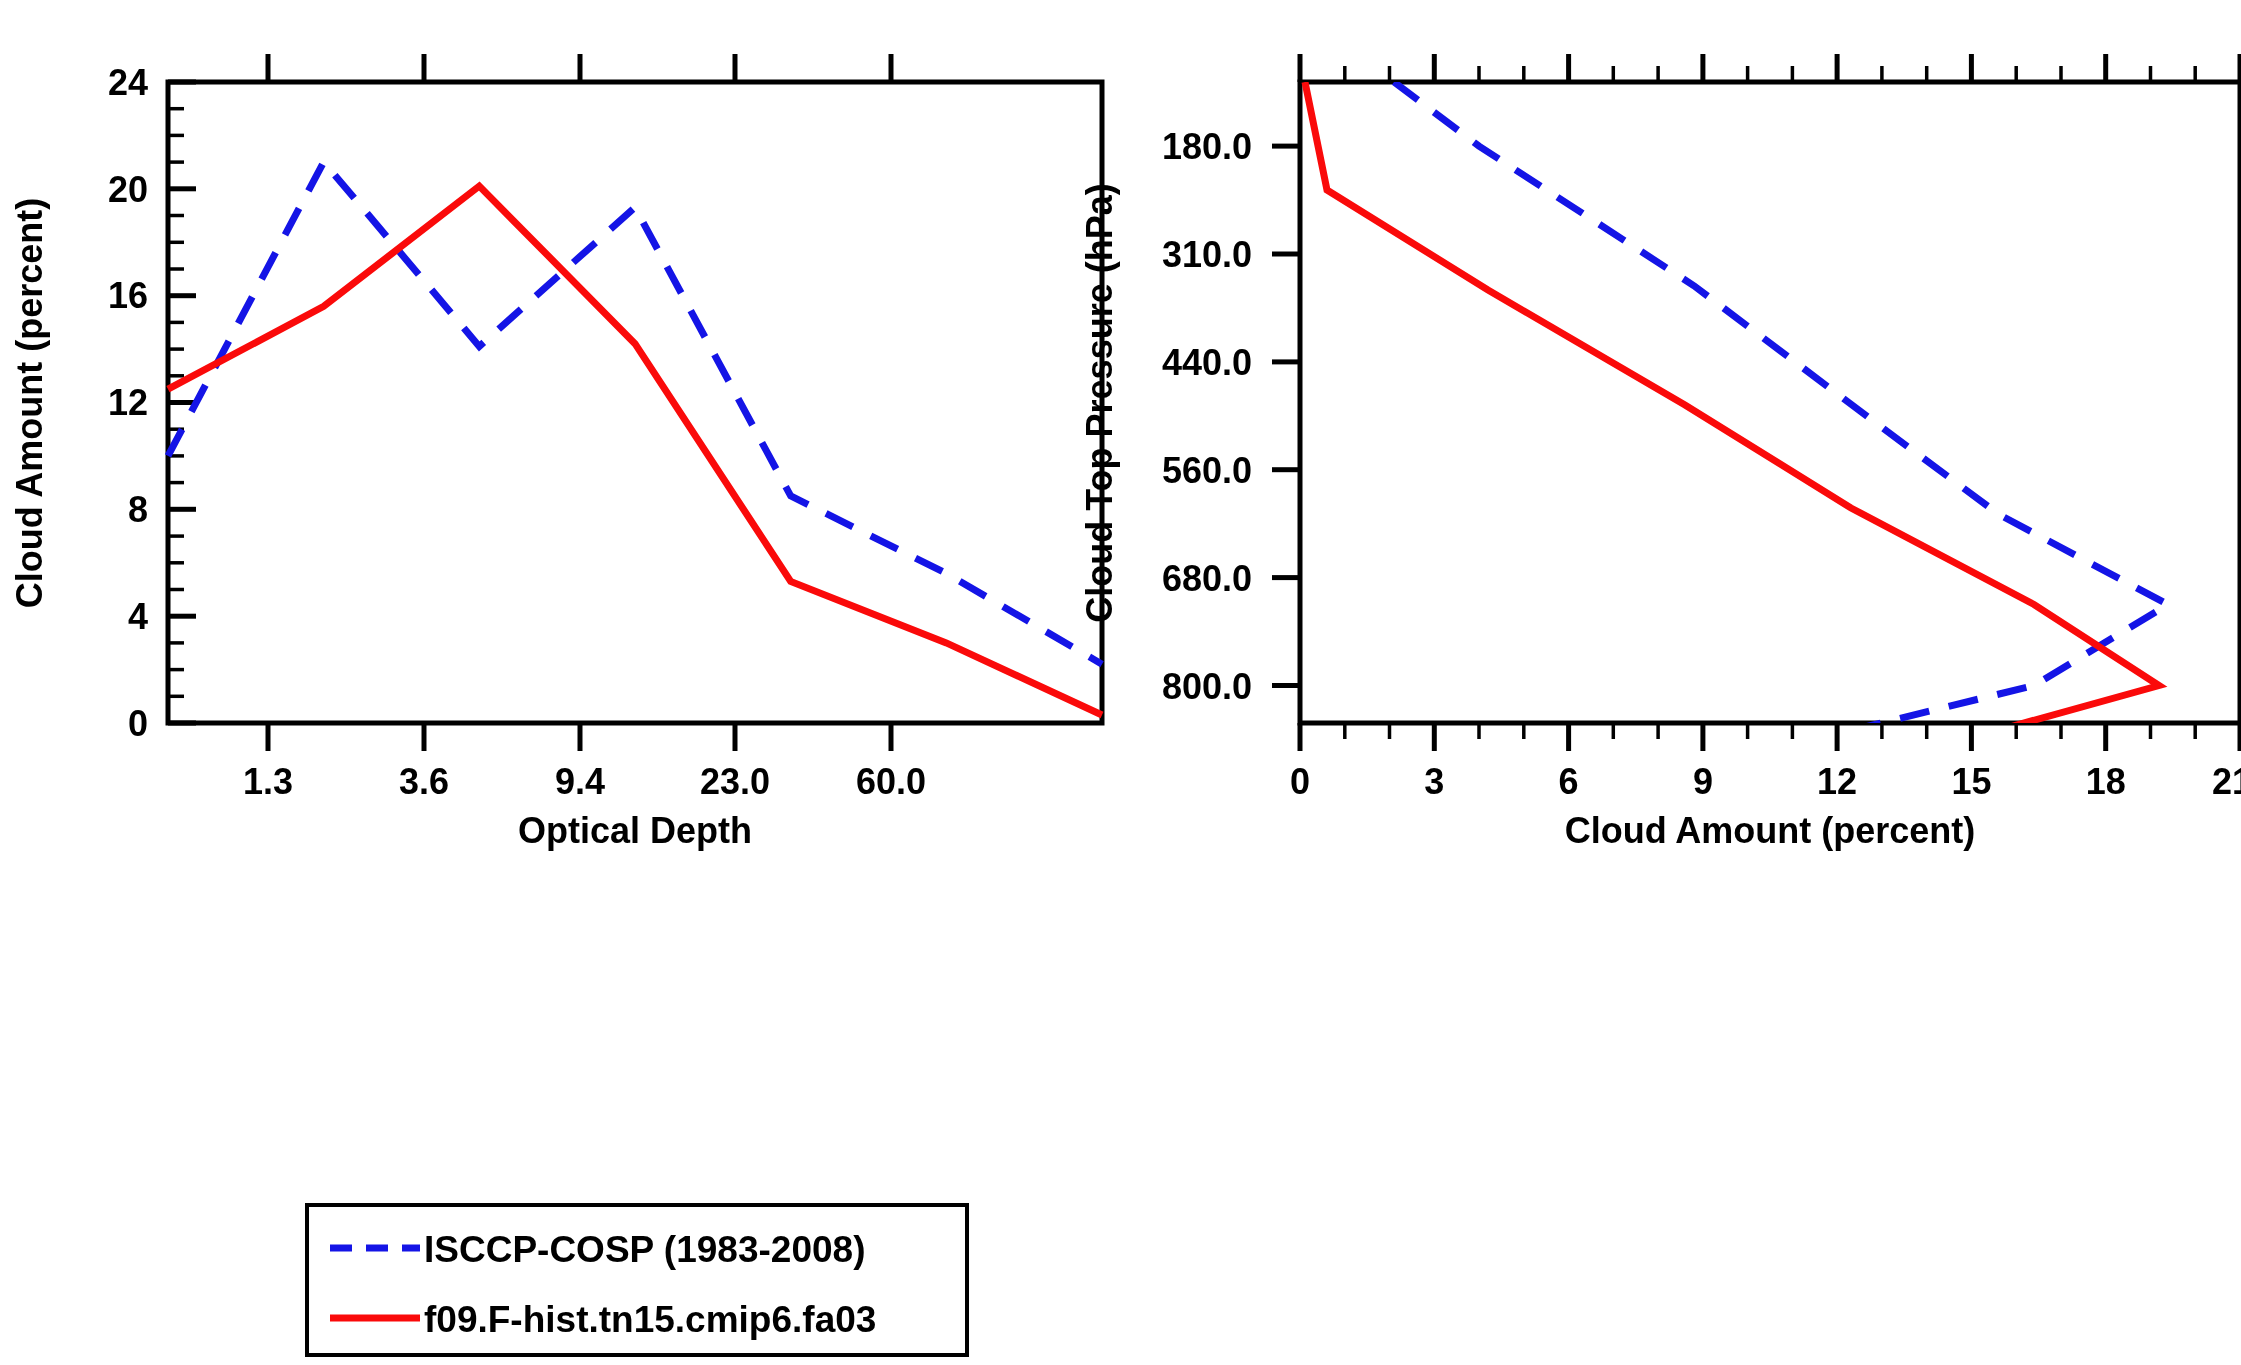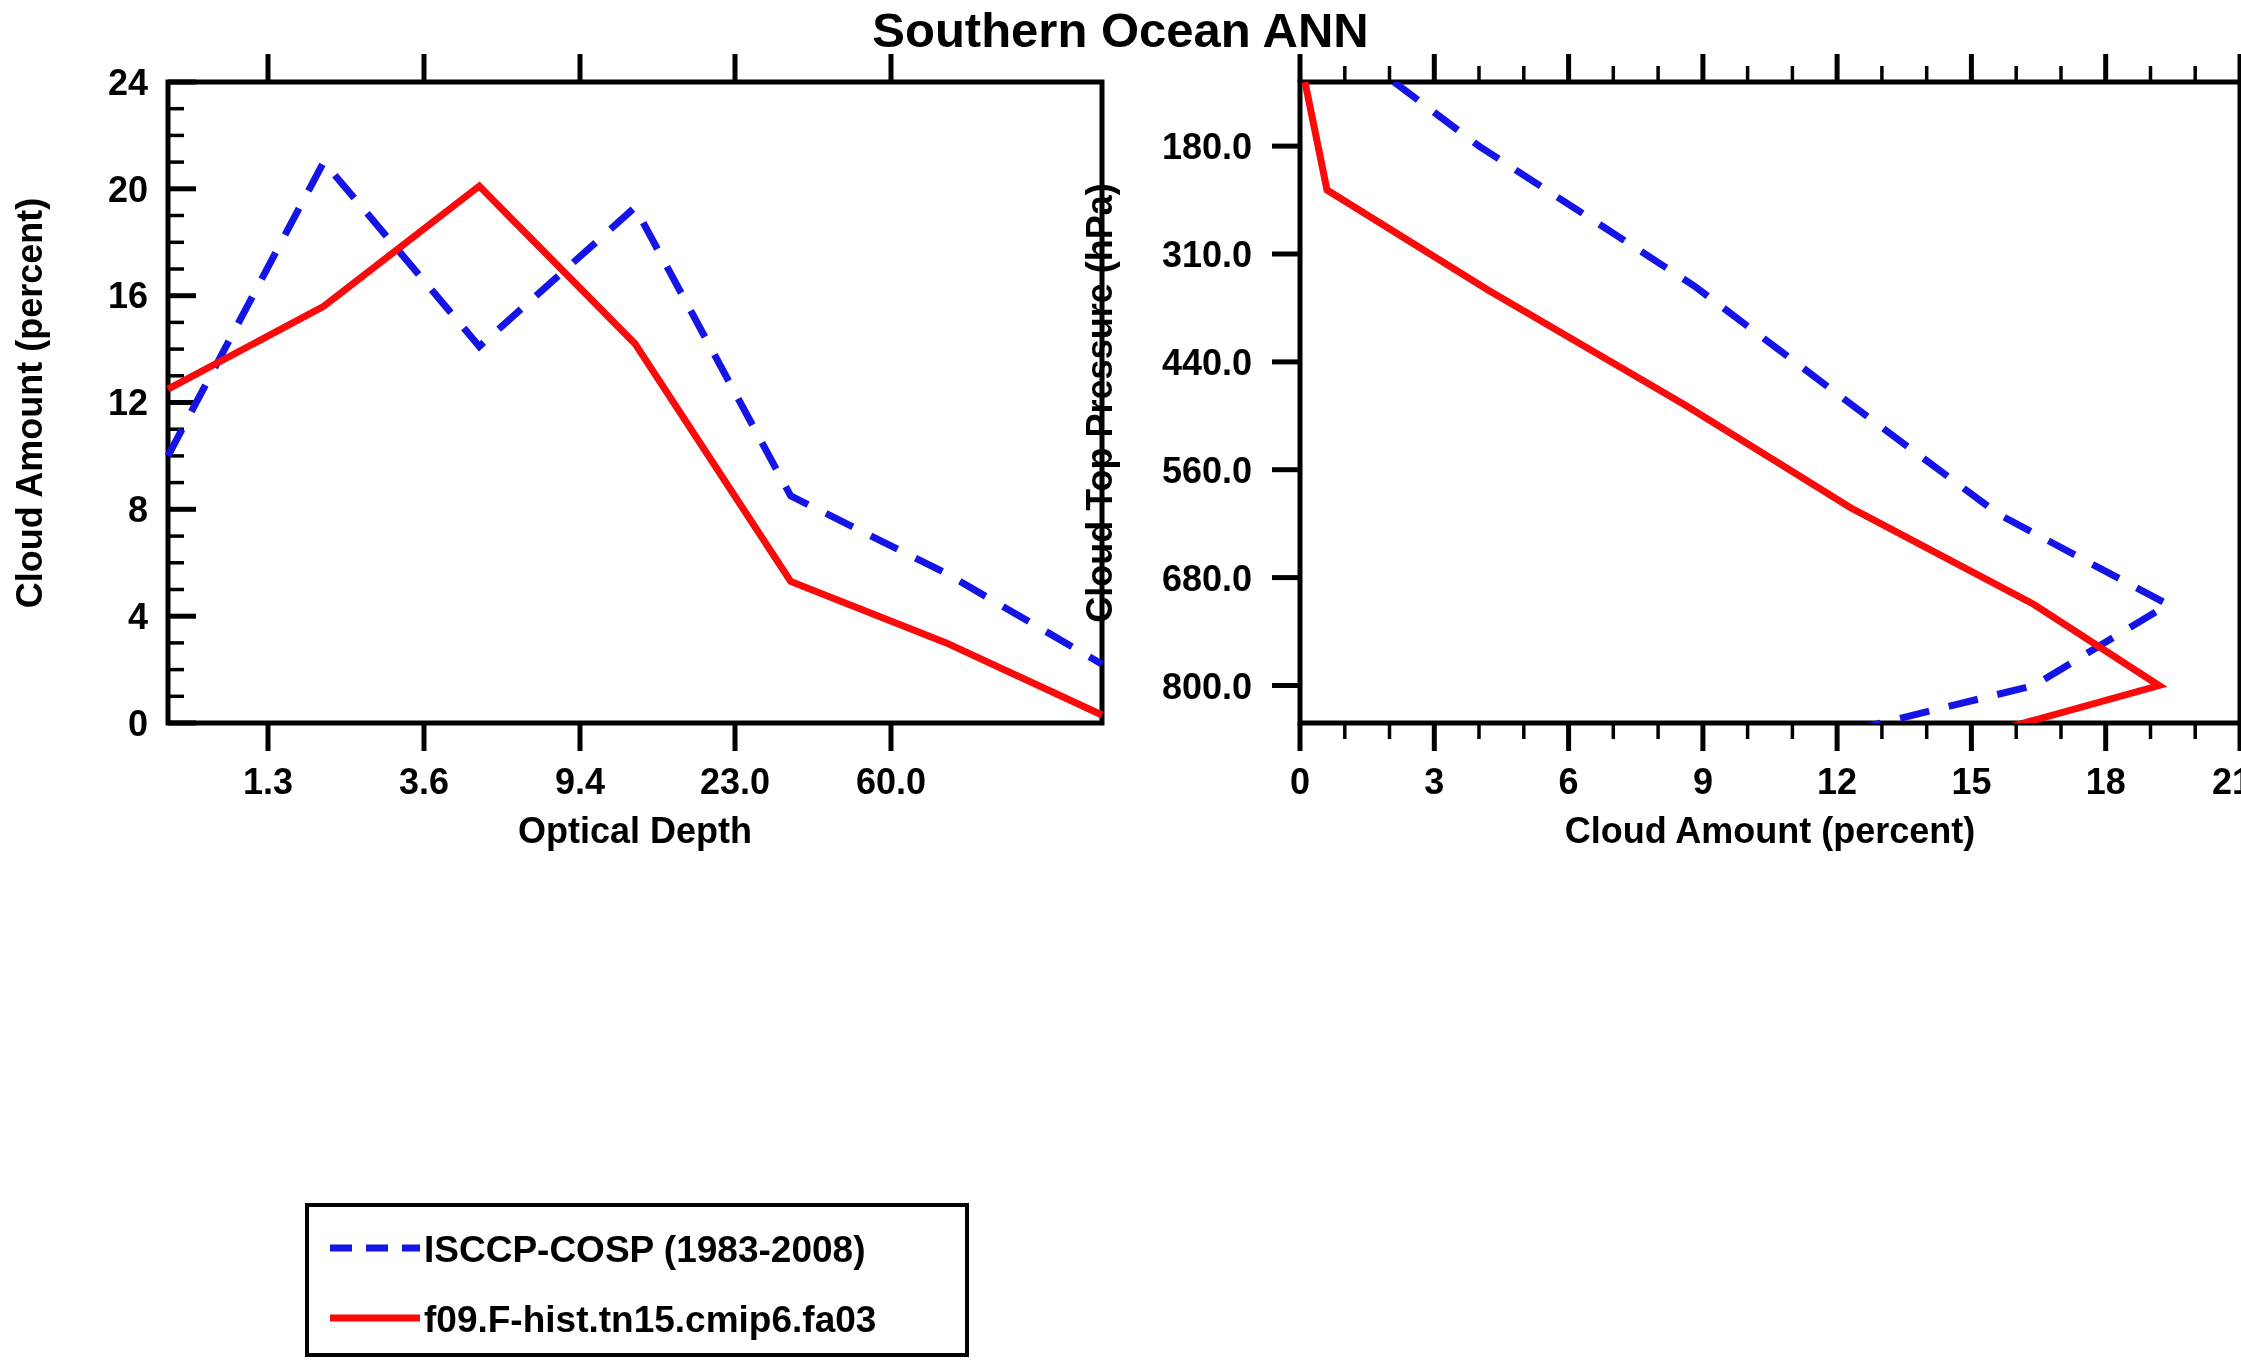--- a/index.html
+++ b/index.html
@@ -24,21 +24,20 @@
   .series-blue{fill:none;stroke:#1414e6;stroke-width:7;stroke-dasharray:30 20;}
   .series-red{fill:none;stroke:#fa0a0a;stroke-width:7;}
   .legend-box{fill:#ffffff;stroke:#000;stroke-width:4;}
   .legend-text{font-family:"Liberation Sans",sans-serif;font-size:37px;font-weight:bold;fill:#000;}
 </style>
 </head>
 <body>
 
 <div id="figure">
 
-  <div class="fig-title">Southern Ocean ANN</div>
 
   <svg width="2241" height="1365">
 
     <g>
 
       <rect x="168" y="82" width="934" height="641" class="axis-line"></rect>
 
       <g>
         <line x1="168" y1="723.0" x2="196" y2="723.0" class="tick-major"></line>
         <line x1="168" y1="616.2" x2="196" y2="616.2" class="tick-major"></line>

